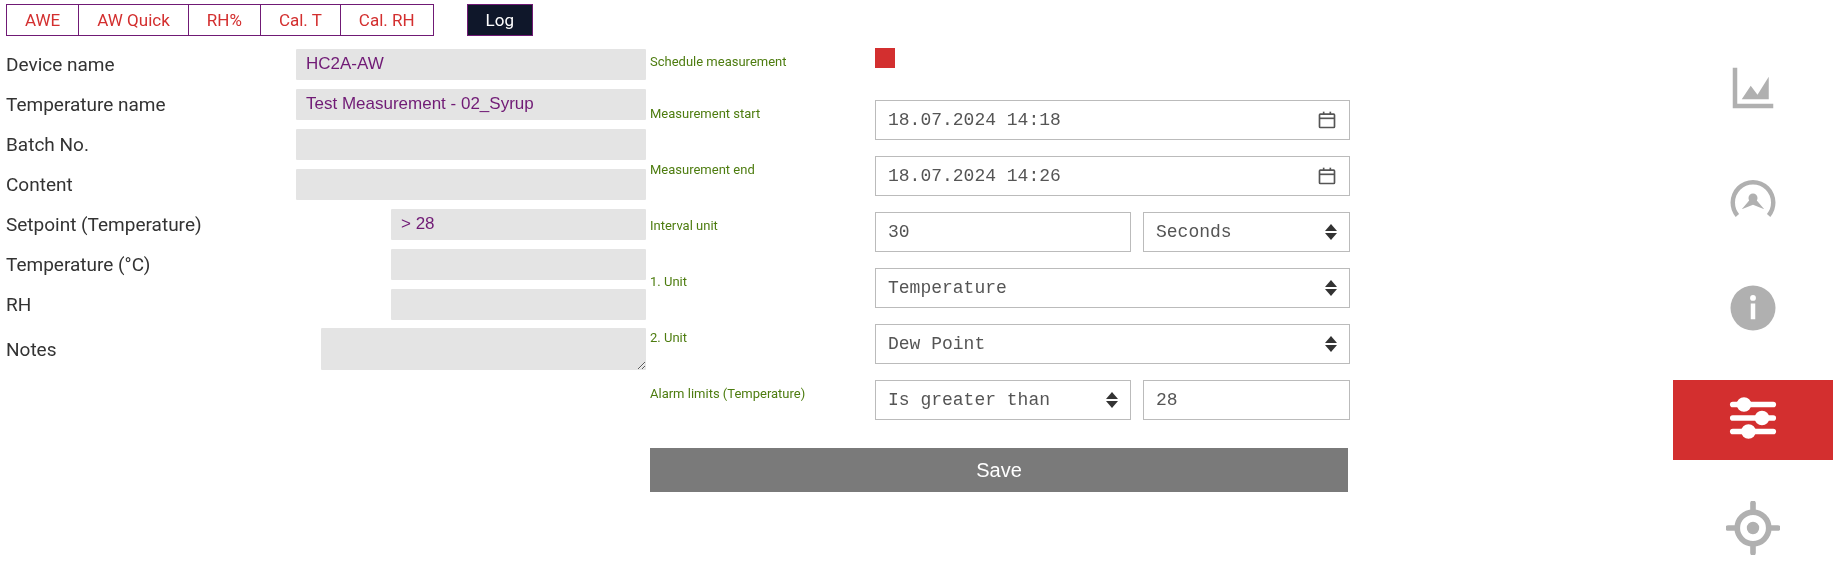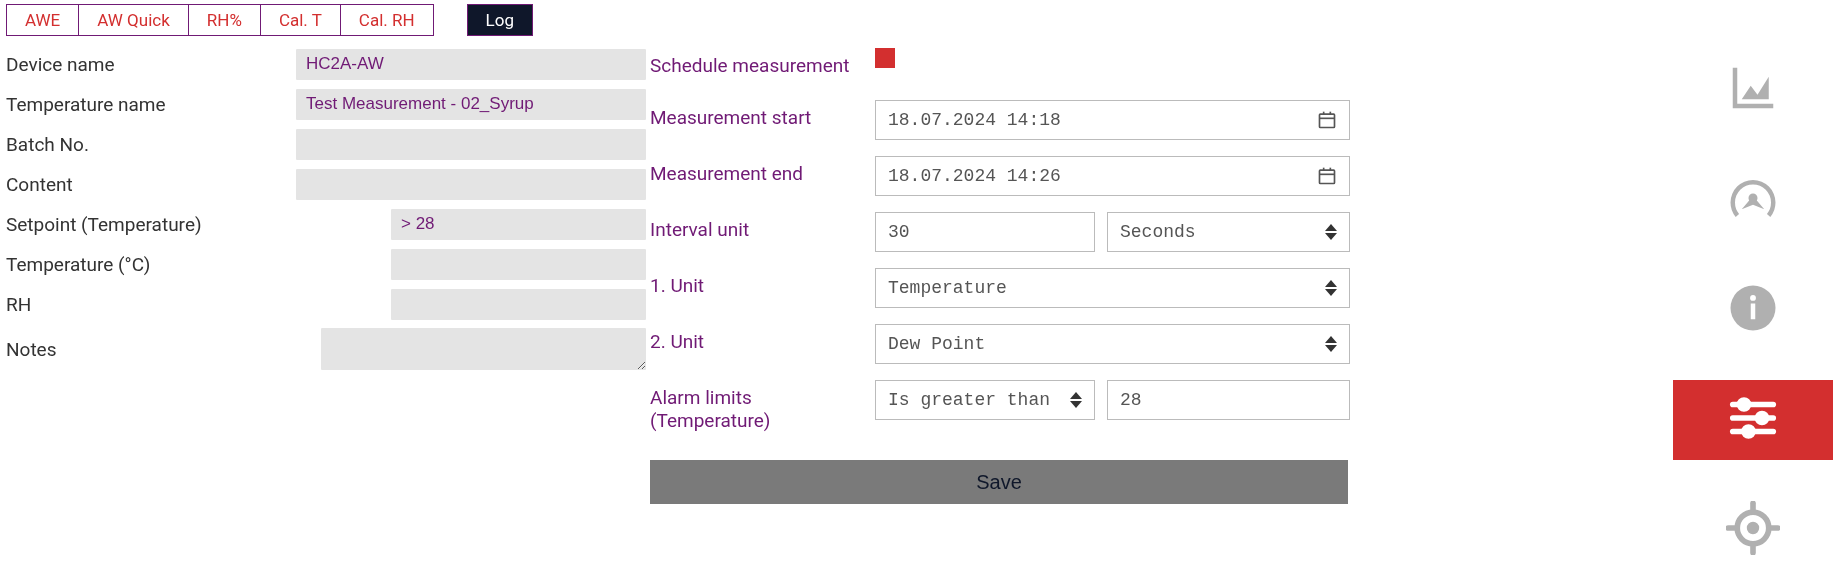--- a/index.html
+++ b/index.html
@@ -87,22 +87,22 @@
 
   
   .right-row {
     display: flex;
     align-items: flex-start;
     margin-bottom: 16px;
     min-height: 36px;
   }
   .right-row label {
     width: 225px;
-    font-size: 19px;
-    color: #701a75;
+    font-size: 13px;
+    color: #4d7c0f;
     padding-top: 6px;
   }
   .right-row .controls {
     flex: 1;
     display: flex;
     gap: 12px;
     font-family: Liberation Mono, monospace;
   }
   .field {
     border: 1px solid #bbb;
@@ -110,41 +110,41 @@
     padding: 8px 12px;
     font-size: 18px;
     color: #555;
     height: 40px;
     display: flex;
     align-items: center;
     justify-content: space-between;
     width: 100%;
     position: relative;
   }
-  .field-small { width: 220px; flex: 0 0 auto; }
+  .field-small { width: 256px; flex: 0 0 auto; }
   .field-rest { flex: 1; }
   .field .icon-slot {
     color: #555;
     display: flex;
     align-items: center;
   }
 
   .checkbox-square {
     width: 20px;
     height: 20px;
     background: #d32f2f;
     cursor: pointer;
   }
 
   .save-btn {
     width: 698px;
     margin-left: 0;
     margin-top: 12px;
     background: #7a7a7a;
-    color: #0f172a;
+    color: #ffffff;
     border: none;
     height: 44px;
     font-size: 20px;
     cursor: pointer;
   }
 
   
   .sidebar {
     position: absolute;
     right: 0;

